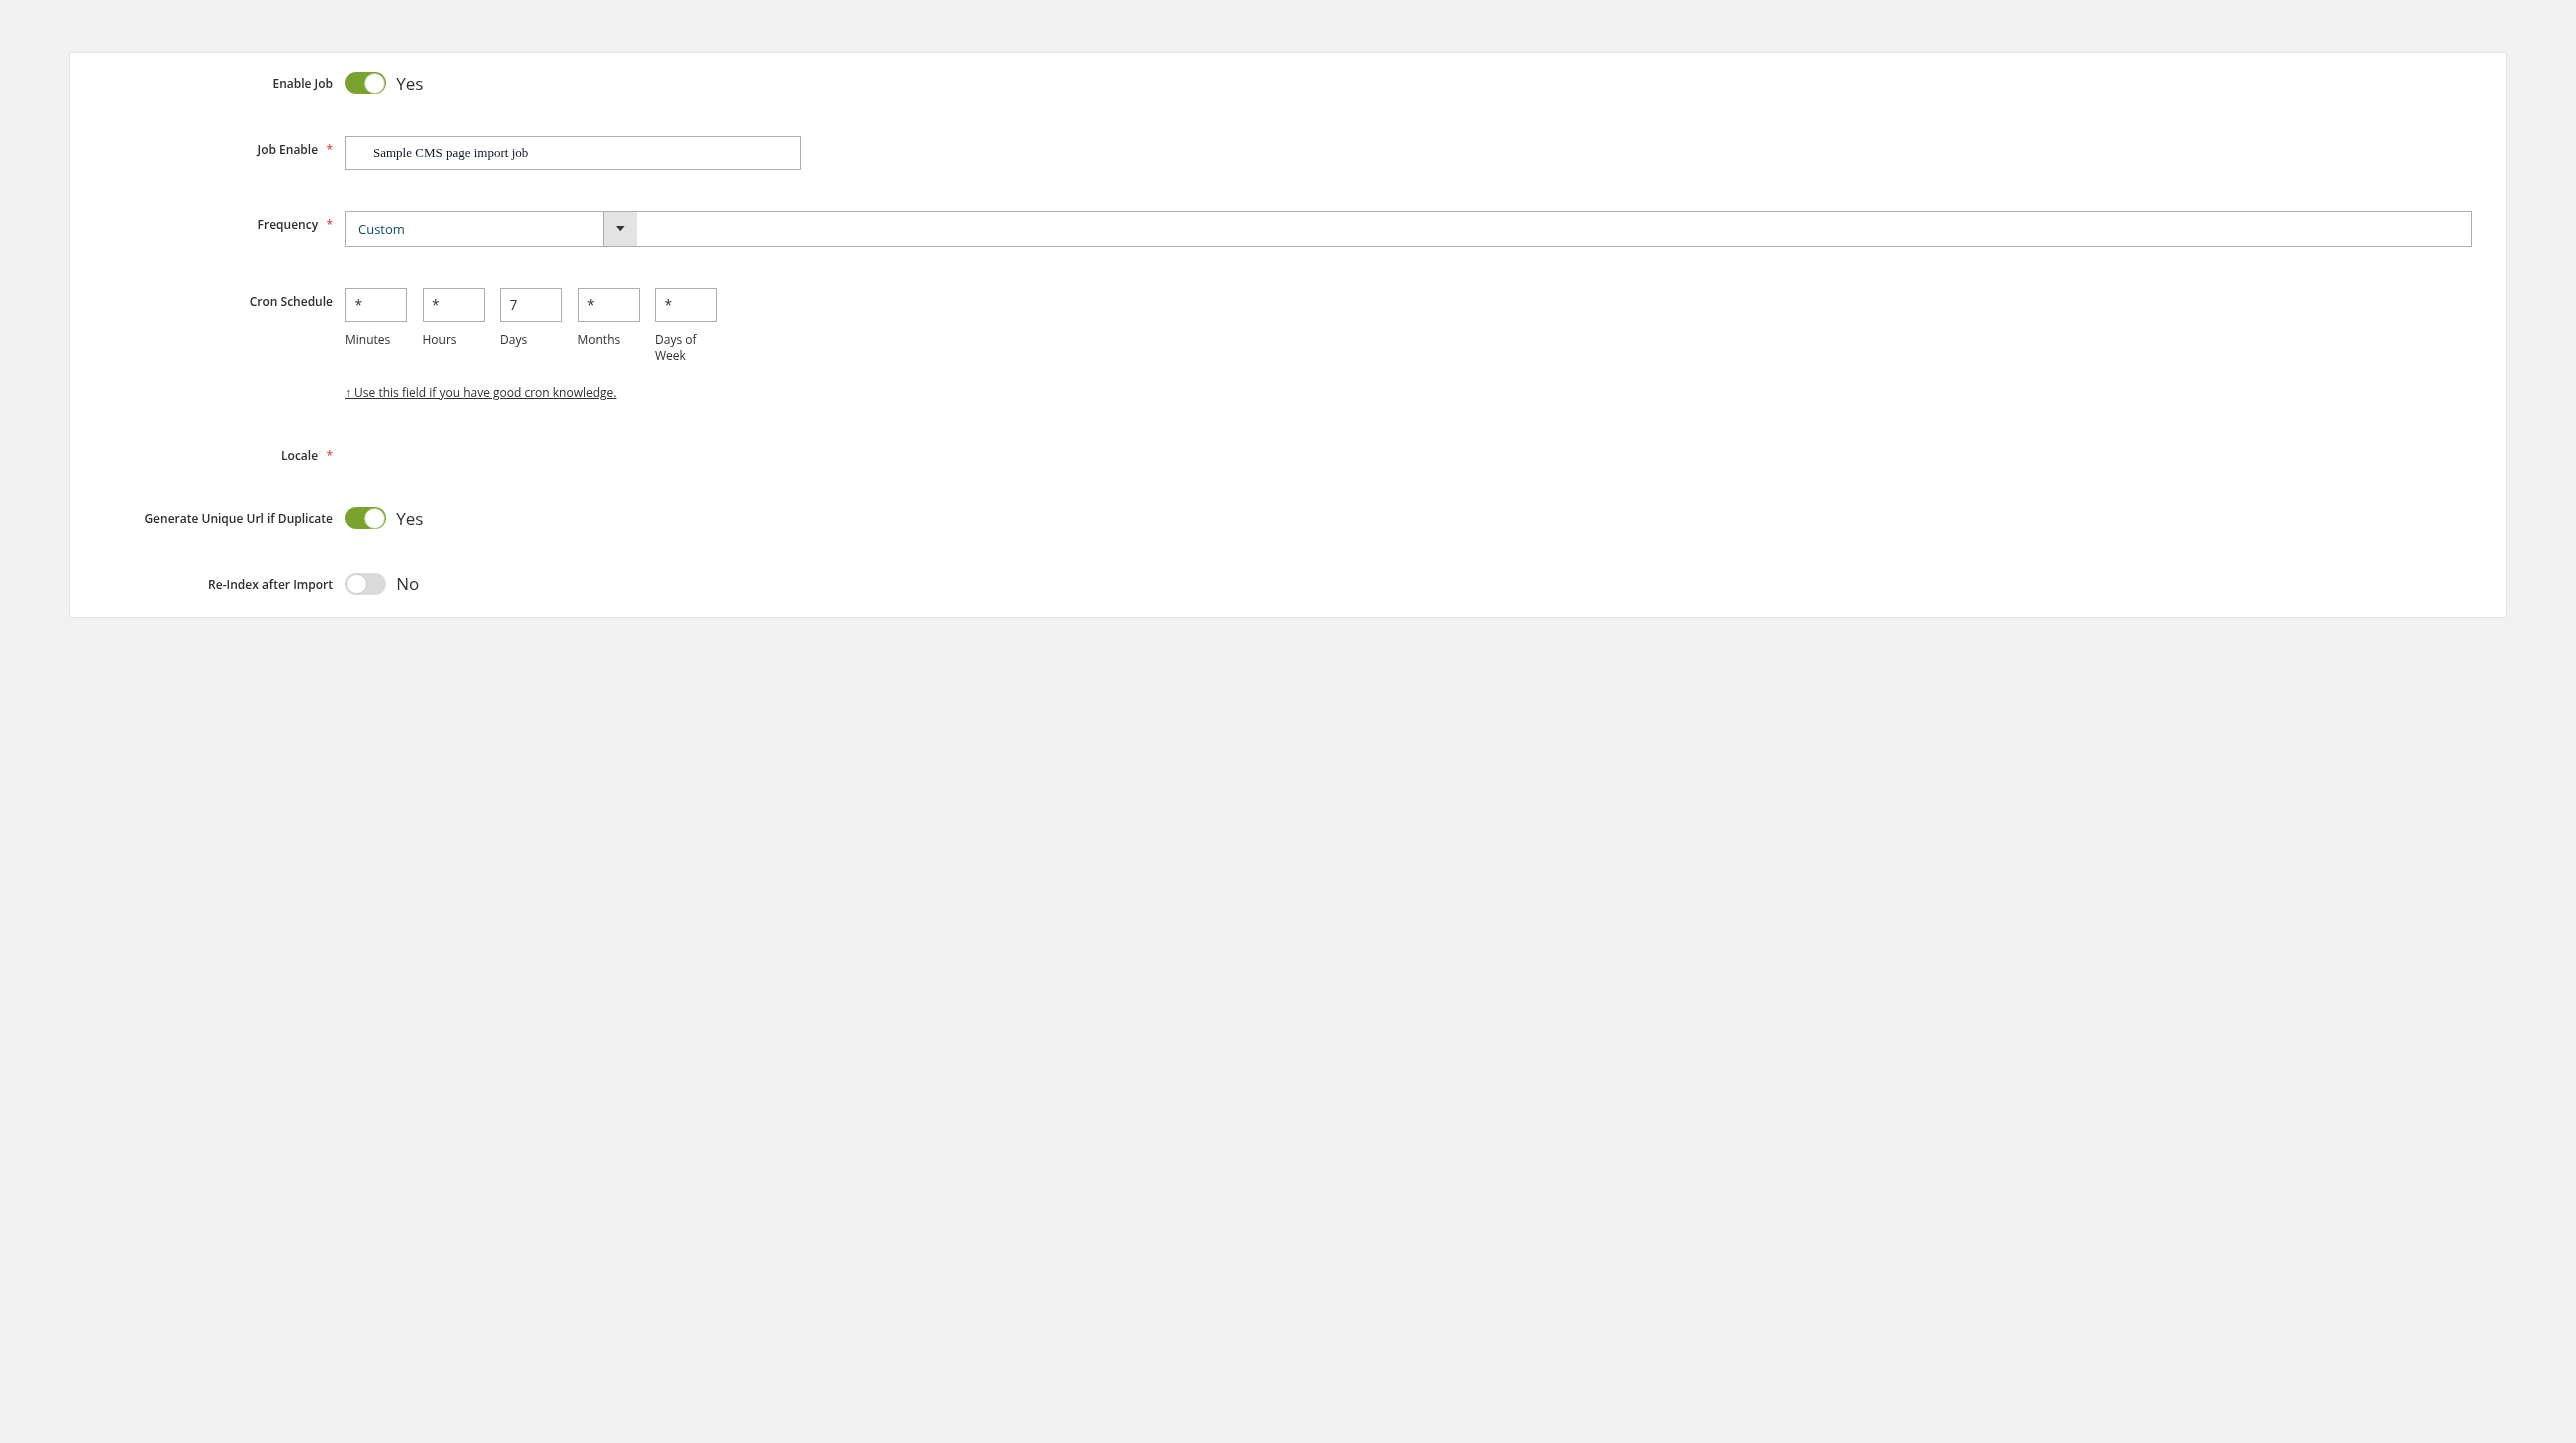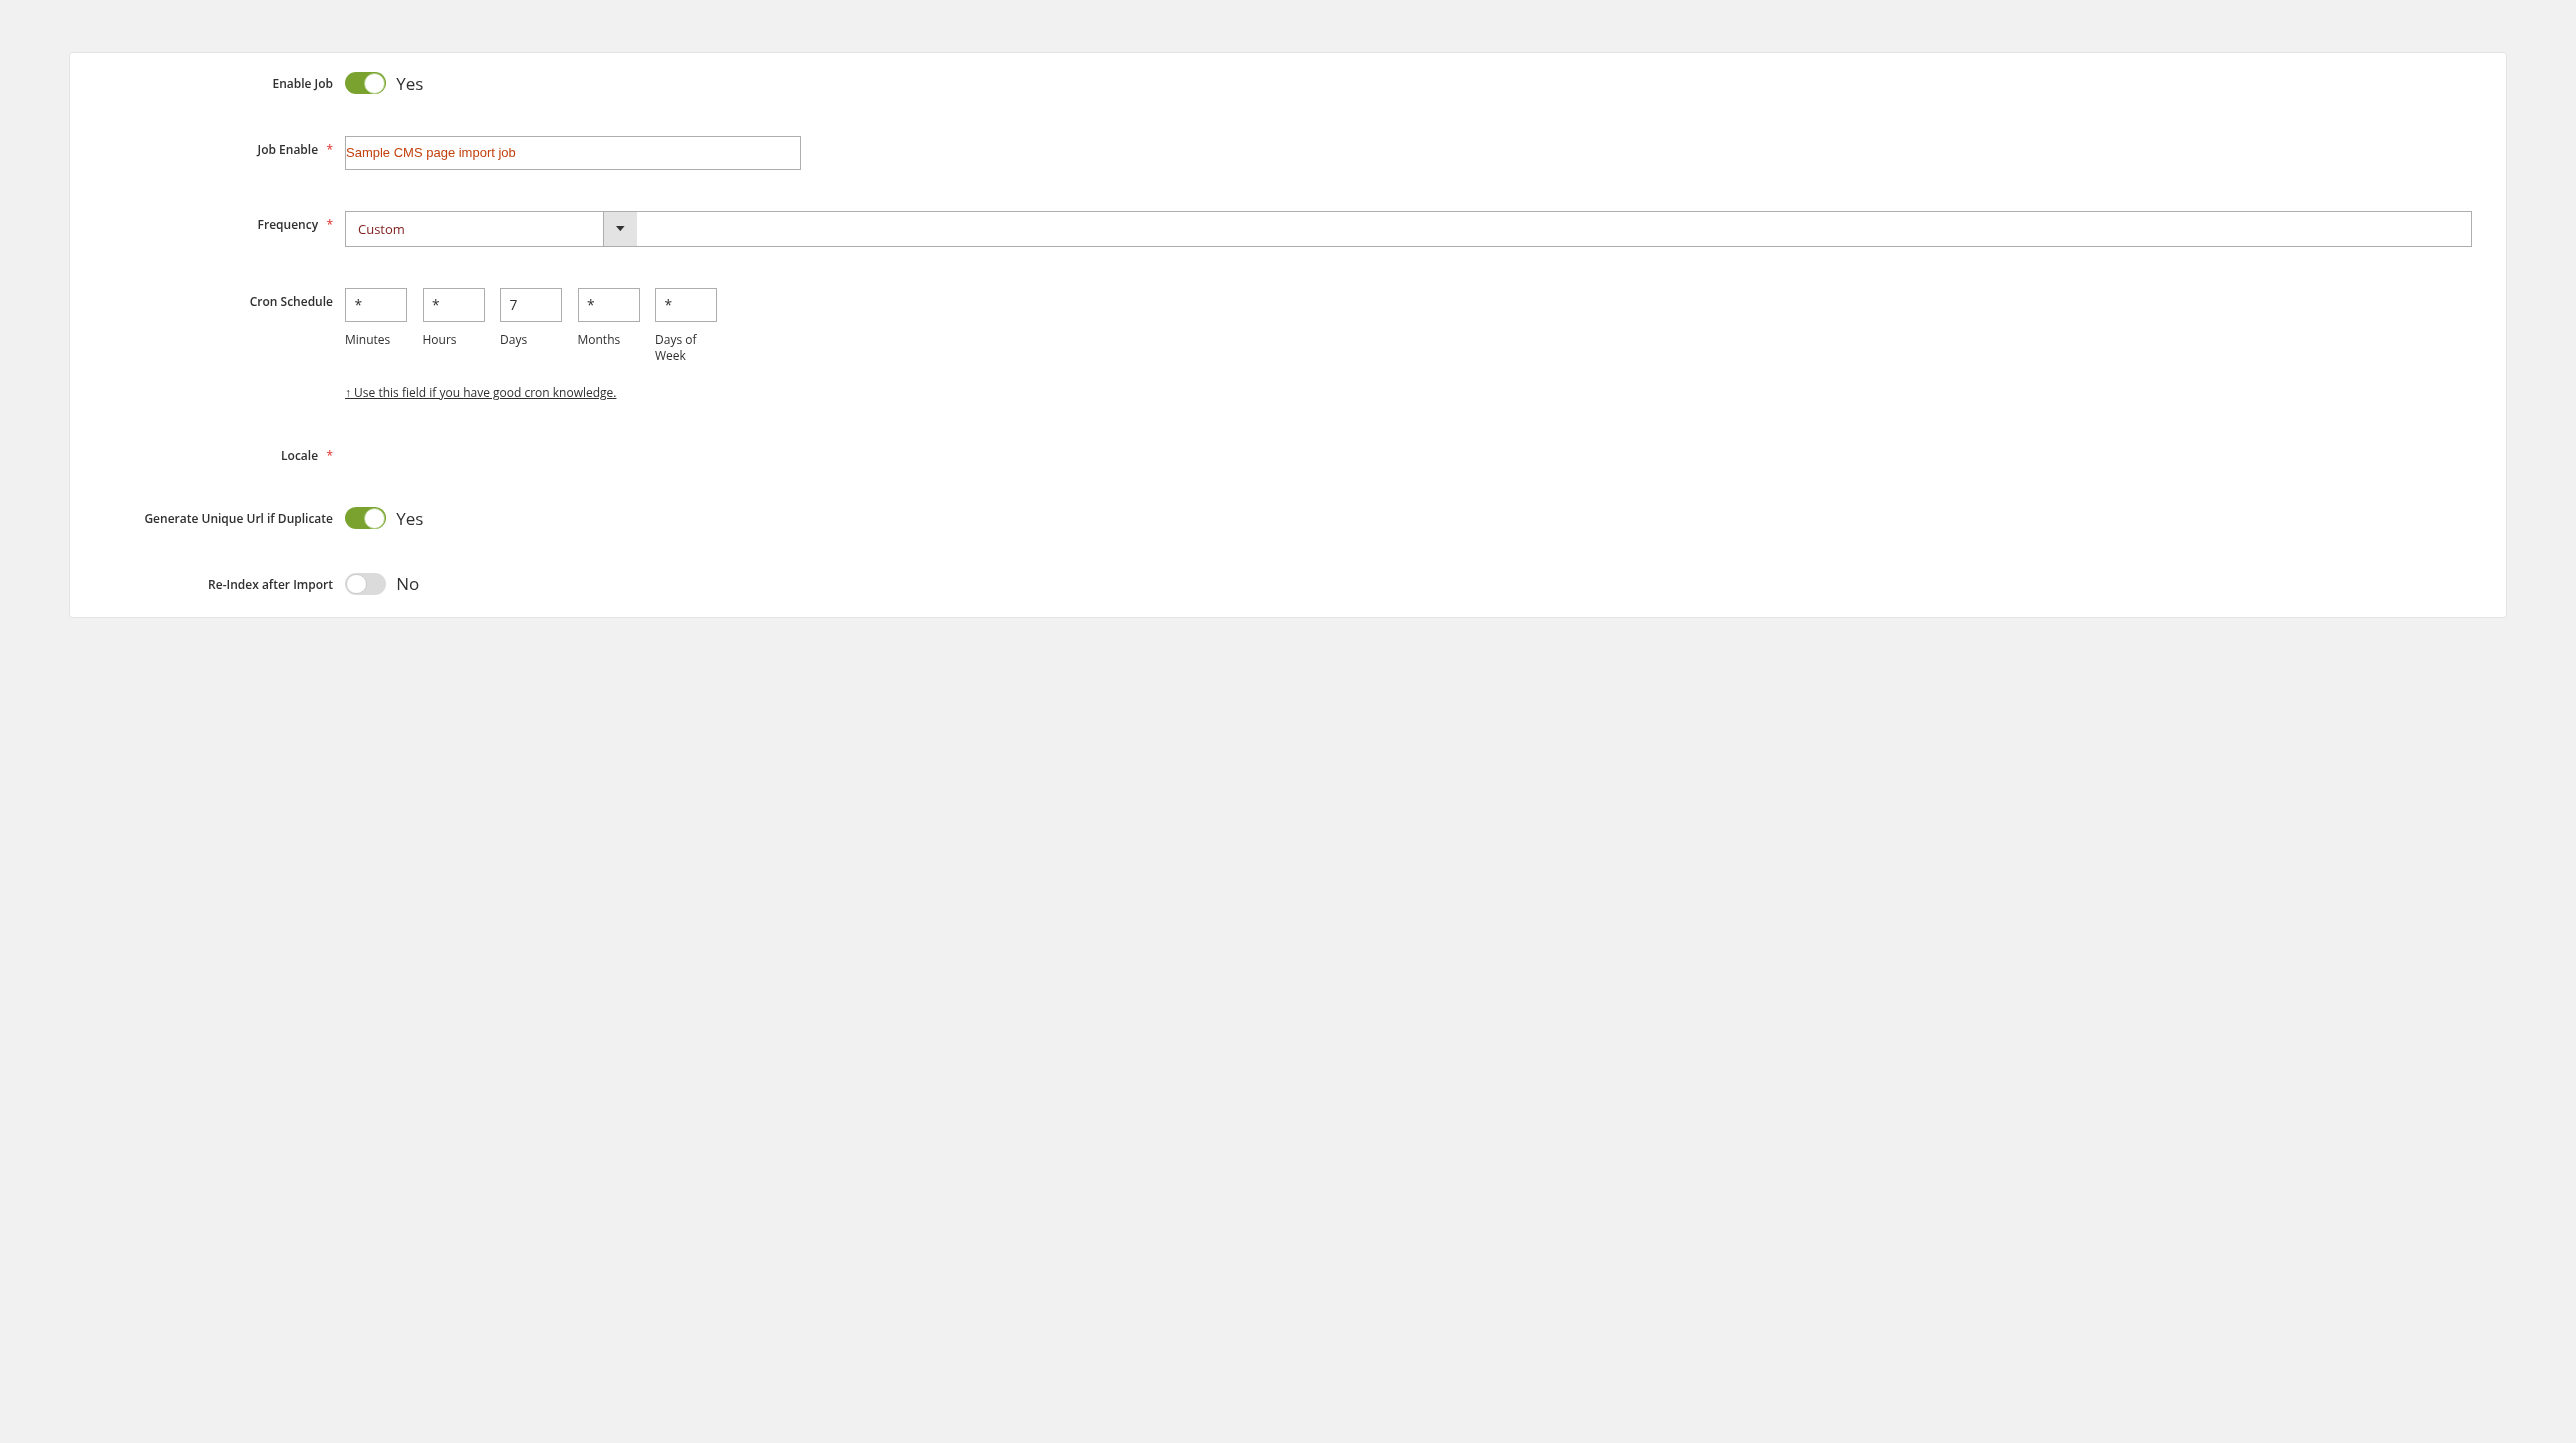--- a/index.html
+++ b/index.html
@@ -54,34 +54,34 @@
     position: absolute; top: 0.9px; width: 20.7px; height: 20.7px;
     border-radius: 50%; background: #fff; border: 0.9px solid #aacb7a;
   }
   .toggle.on .knob { right: 0.9px; border-color: #aacb7a; }
   .toggle.off .knob { left: 0.9px; border-color: #ccc; }
   .toggle-text { color: #303030; font-size: 17px; }
   
   .text-input {
     width: 456px; height: 34px;
     border: 0.9px solid #adadad;
-    padding: 0 0;
-    font-size: 13px; color: #c2410c;
-    font-family: Liberation Sans, sans-serif;
+    padding: 0 27px;
+    font-size: 13px; color: #0f172a;
+    font-family: Liberation Serif, serif;
   }
   
   .select-wrap {
     display: inline-flex;
     border: 0.9px solid #adadad;
     height: 36px;
   }
   .select-value {
     padding: 0 12px;
     display: flex; align-items: center;
-    font-size: 13px; color: #7f1d1d;
+    font-size: 13px; color: #0c4a6e;
     background: #fff;
     cursor: pointer;
   }
   .select-arrow {
     width: 34px;
     background: #e3e3e3;
     border-left: 0.9px solid #adadad;
     display: flex; align-items: center; justify-content: center;
     cursor: pointer;
   }

